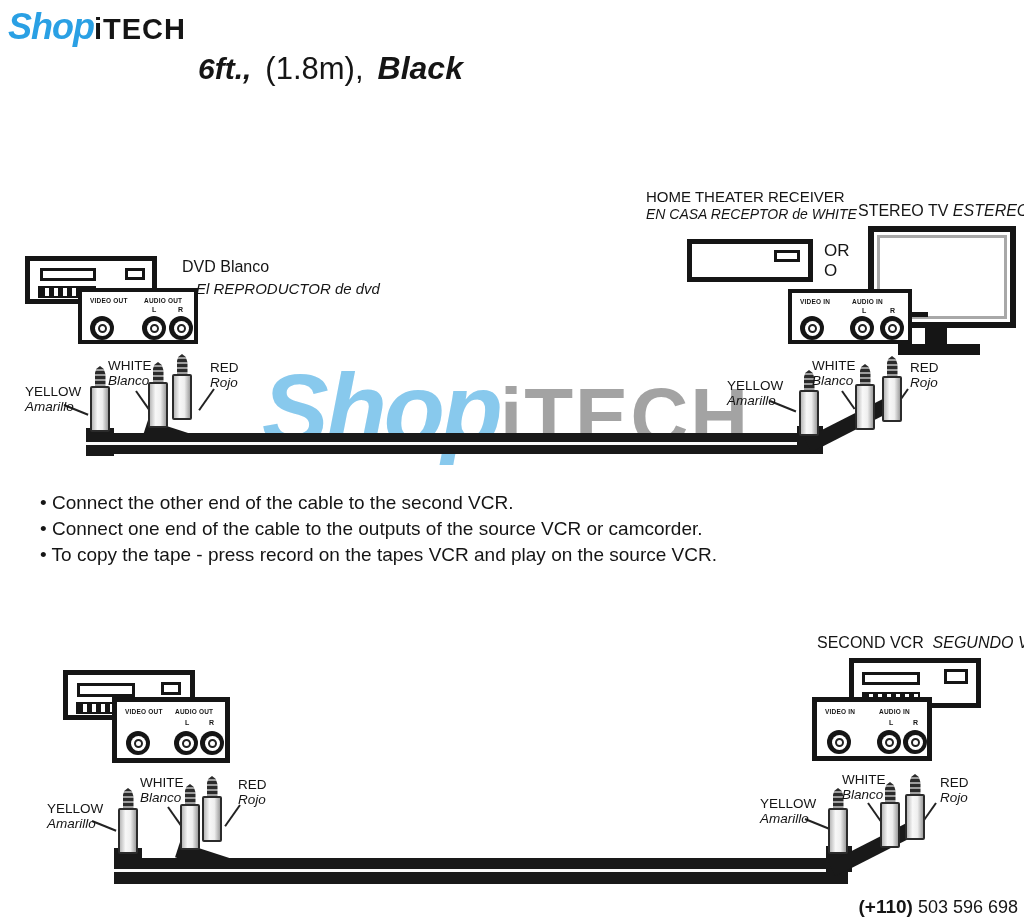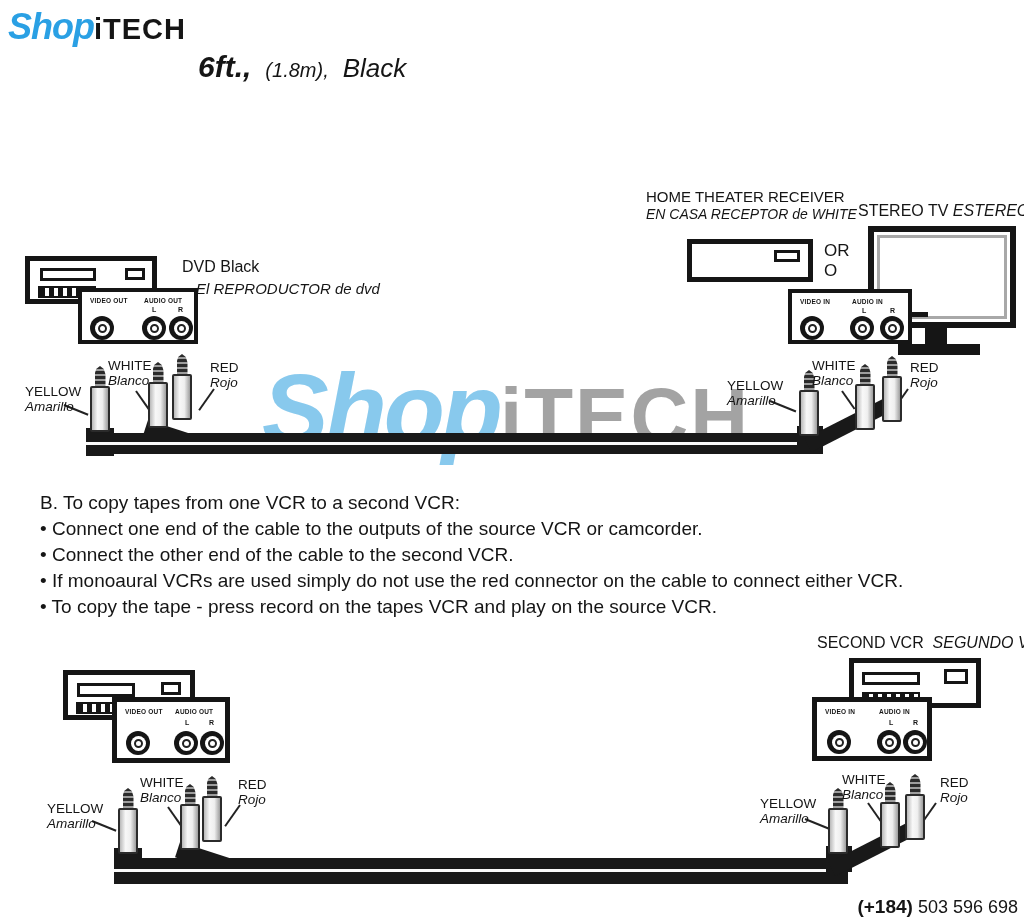--- a/index.html
+++ b/index.html
@@ -10,22 +10,22 @@
   }
   .abs { position:absolute; }
 
   
   .logo { left:8px; top:6px; font-weight:bold; white-space:nowrap; }
   .logo .shop { font-style:italic; font-size:36px; color:#2AA0E4; letter-spacing:-1px; }
   .logo .itech { font-size:29px; color:#151515; letter-spacing:1px; }
   .title-row { left:150px; top:50px; display:flex; align-items:baseline; gap:14px; white-space:nowrap; }
   .title-main { font-size:46px; font-weight:bold; font-style:italic; letter-spacing:-1px; }
   .title-size { font-size:30px; font-weight:bold; font-style:italic; margin-left:48px; }
-  .title-metric { font-size:20px; font-style:italic; font-weight:500; }
-  .title-color { font-size:26px; font-weight:normal; font-style:italic; }
+  .title-metric { font-size:31px; font-weight:500; }
+  .title-color { font-size:32px; font-weight:bold; font-style:italic; }
 
   .heading-a { left:55px; top:150px; font-size:19px; }
 
   
   .watermark { left:262px; top:352px; z-index:0; white-space:nowrap; font-weight:bold; }
   .wm-shop { font-style:italic; font-size:100px; color:rgba(130,198,236,0.95); letter-spacing:-3px; }
   .wm-itech { font-size:80px; color:rgba(150,150,150,0.88); letter-spacing:2px; }
 
   
   .device { background:#fff; border:5px solid #151515; z-index:2; }
@@ -110,21 +110,21 @@
         <span class="jack-mid">
           <span class="jack-hole"></span>
         </span>
       </span>
     <span class="jack" style="left:87px;top:24px;">
         <span class="jack-mid">
           <span class="jack-hole"></span>
         </span>
       </span>
   </div>
-  <div class="abs eq-label" style="left:182px;top:258px;font-size:16px;">DVD Black</div>
+  <div class="abs eq-label" style="left:182px;top:258px;font-size:16px;">DVD Blanco</div>
   <div class="abs eq-label es" style="left:196px;top:280px;font-style:italic;">El REPRODUCTOR de dvd</div>
 
   <div class="abs eq-label" style="left:646px;top:188px;">HOME THEATER RECEIVER</div>
   <div class="abs eq-label es" style="left:646px;top:206px;font-style:italic;font-size:14px;">EN CASA RECEPTOR de WHITE</div>
   <div class="abs device" style="left:687px;top:239px;width:126px;height:43px;">
     <div class="mini" style="right:8px;top:6px;width:26px;height:12px;"></div>
   </div>
   <div class="abs eq-label" style="left:824px;top:241px;font-size:17px;">OR</div>
   <div class="abs eq-label" style="left:824px;top:261px;font-size:17px;">O</div>
 
@@ -219,24 +219,22 @@
   <div class="plug" style="left:853px;top:364px;">
       <div class="plug-tip"></div>
       <div class="plug-body"></div>
     </div>
   <div class="plug" style="left:880px;top:356px;">
       <div class="plug-tip"></div>
       <div class="plug-body"></div>
     </div>
 
   <div class="abs text-b">
-    <p>B. To copy tapes from one VCR to a second VCR:</p>
+    <p>• Connect the other end of the cable to the second VCR.</p>
     <p>• Connect one end of the cable to the outputs of the source VCR or camcorder.</p>
-    <p>• Connect the other end of the cable to the second VCR.</p>
-    <p>• If monoaural VCRs are used simply do not use the red connector on the cable to connect either VCR.</p>
     <p>• To copy the tape - press record on the tapes VCR and play on the source VCR.</p>
   </div>
 
   <div class="abs device" style="left:63px;top:670px;width:132px;height:50px;">
     <div class="slot" style="left:9px;top:8px;width:58px;height:14px;"></div>
     <div class="mini" style="right:9px;top:7px;width:20px;height:13px;"></div>
     <div class="bars" style="left:8px;top:27px;width:58px;height:12px;"></div>
   </div>
   <div class="abs panel" style="left:112px;top:697px;width:118px;height:66px;border-width:5px;">
     <span class="ptxt" style="left:8px;top:6px;">VIDEO OUT</span>
@@ -349,17 +347,17 @@
   <div class="plug" style="left:878px;top:782px;">
       <div class="plug-tip"></div>
       <div class="plug-body"></div>
     </div>
   <div class="plug" style="left:903px;top:774px;">
       <div class="plug-tip"></div>
       <div class="plug-body"></div>
     </div>
 
   <div class="abs phone">
-    <b>(+184)</b>
+    <b>(+110)</b>
     <span>503 596 698</span>
   </div>
 
 </div>
 
 </body></html>

